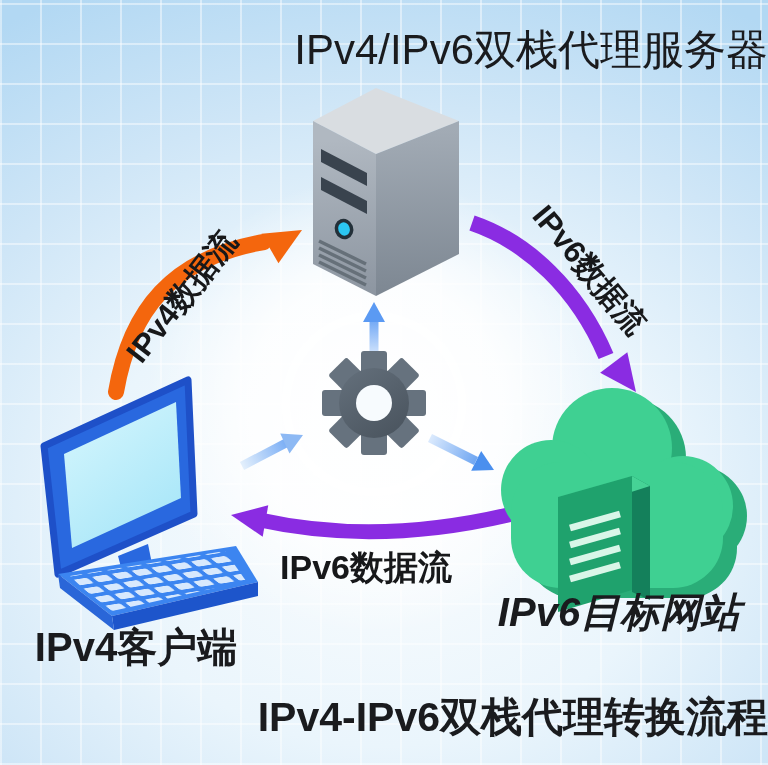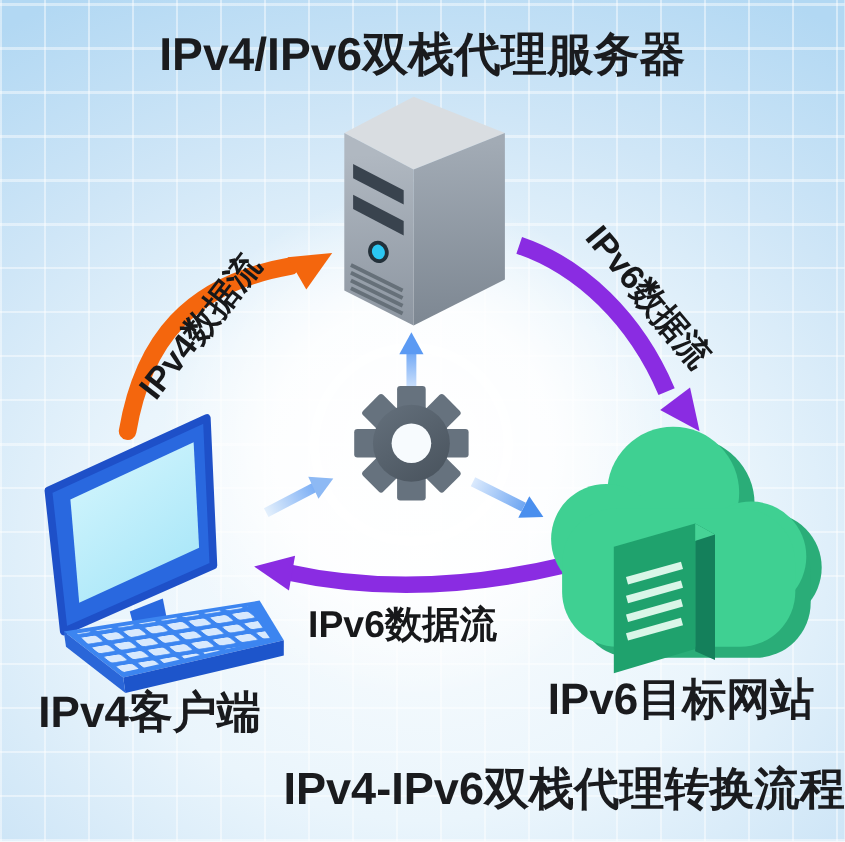--- a/index.html
+++ b/index.html
@@ -14,38 +14,38 @@
       radial-gradient(ellipse 90% 75% at 50% 66%, #fbfdfe 0%, #eaf5fc 42%, #cfe6f7 70%, #b2d8f3 100%);
   }
   .center-glow{
     position:absolute;left:150px;top:180px;width:450px;height:450px;
     background:radial-gradient(circle, rgba(255,255,255,.98) 0%, rgba(255,255,255,.85) 40%, rgba(255,255,255,0) 72%);
     pointer-events:none;
   }
   .layer{position:absolute;left:0;top:0;}
   .title-top{
     position:absolute;left:0;top:22px;width:768px;margin:0;
-    text-align:center;font-size:42px;font-weight:700;color:#1a1b1e;letter-spacing:0px;
+    text-align:right;font-size:42px;font-weight:400;color:#1a1b1e;letter-spacing:0px;
   }
   .title-bottom{
     position:absolute;left:0;top:690px;width:768px;margin:0;
     text-align:right;font-size:41px;font-weight:800;color:#1a1b1e;
   }
   .flow-label{
     position:absolute;white-space:nowrap;font-weight:800;color:#17181a;
   }
   .flow-label.ipv4-up{left:182px;top:297px;font-size:31px;transform:translate(-50%,-50%) rotate(-52deg);}
   .flow-label.ipv6-right{left:589px;top:270px;font-size:31px;transform:translate(-50%,-50%) rotate(50deg);}
   .flow-label.ipv6-bottom{left:366px;top:568px;font-size:34px;transform:translate(-50%,-50%);}
   .node-label{
     position:absolute;white-space:nowrap;font-weight:800;color:#1a1b1e;font-size:40px;
     transform:translate(-50%,-50%);
   }
   .node-label.client{left:136px;top:647px;}
-  .node-label.target{left:619px;top:636px;}
+  .node-label.target{left:619px;top:612px;font-style:italic;}
 </style>
 </head>
 <body>
 
 <div class="canvas">
 
   <div class="center-glow"></div>
 
   <h1 class="title-top">IPv4/IPv6双栈代理服务器</h1>
 

